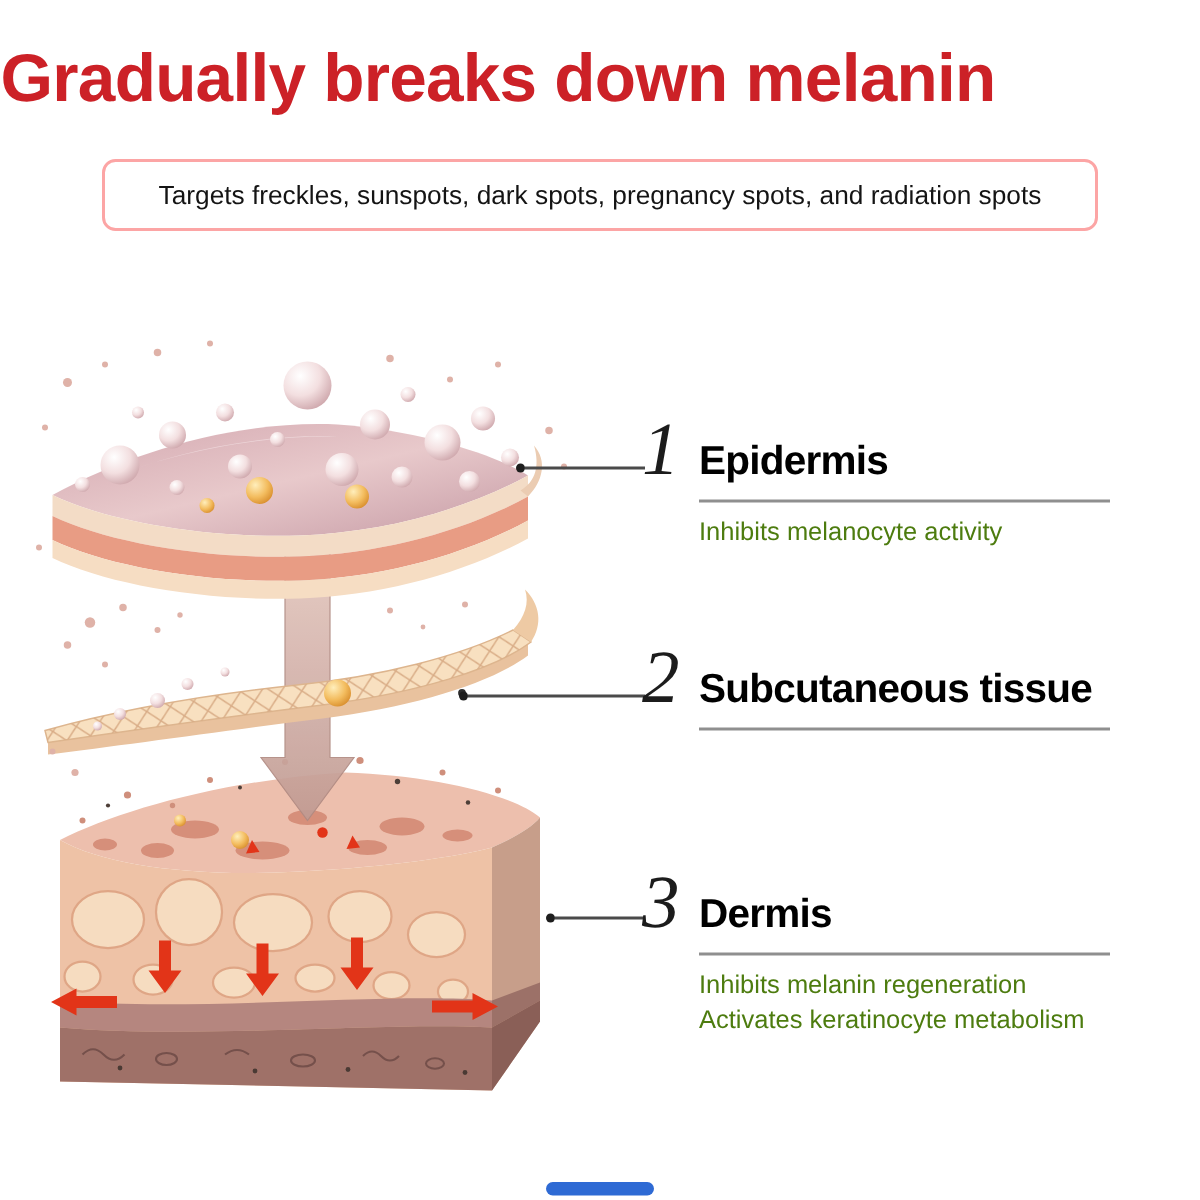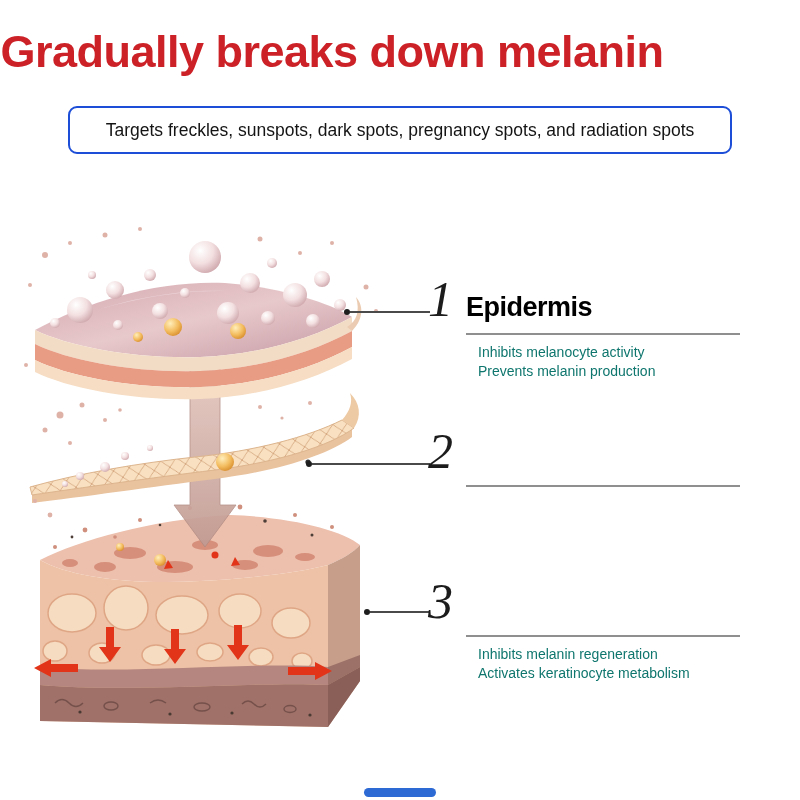--- a/index.html
+++ b/index.html
@@ -8,21 +8,21 @@
     background:#ffffff;
     font-family:"Liberation Sans", sans-serif;
   }
   .title{
     position:absolute;top:26px;left:0;width:664px;
     text-align:center;font-size:45px;font-weight:bold;
     color:#cc2127;letter-spacing:-0.5px;
   }
   .subtitle-box{
     position:absolute;left:68px;right:68px;top:106px;height:44px;
-    border:2px solid #1d4ed8;border-radius:9px;
+    border:2px solid #fca5a5;border-radius:9px;
     display:flex;align-items:center;justify-content:center;
     font-size:17.5px;color:#141414;
   }
   .illustration{position:absolute;left:10px;top:215px;width:408px;height:530px;}
   .connector{position:absolute;height:2px;background:#4a4a4a;}
   .connector .dot{
     position:absolute;left:-6px;top:-2px;width:6px;height:6px;
     border-radius:50%;background:#1e1e1e;
   }
   #connector-1{left:350px;top:311px;width:80px;}
@@ -35,21 +35,21 @@
   .anno-head{display:flex;align-items:baseline;gap:13px;}
   .anno-num{
     font-family:"Liberation Serif", serif;font-style:italic;
     font-size:50px;line-height:0.95;color:#1c1c1c;min-width:25px;
   }
   .anno-label{
     font-size:27px;font-weight:bold;color:#000;
     letter-spacing:-0.5px;white-space:nowrap;
   }
   .anno-divider{margin-left:38px;margin-top:9px;border-top:2px solid #8f8f8f;}
-  .anno-desc{margin-left:50px;margin-top:8px;font-size:14px;line-height:1.4;color:#0f766e;}
+  .anno-desc{margin-left:38px;margin-top:8px;font-size:17px;line-height:1.4;color:#4d7c0f;}
   .bottom-bar{
     position:absolute;left:50%;bottom:3px;transform:translateX(-50%);
     width:72px;height:9px;border-radius:5px;background:#2e6ad4;
   }
 </style>
 </head>
 <body>
 
 <div class="title">Gradually breaks down melanin</div>
 
@@ -245,34 +245,35 @@
   </div>
 
 <div class="anno" id="anno-1">
   <div class="anno-head">
     <span class="anno-num">1</span>
     <span class="anno-label">Epidermis</span>
   </div>
   <div class="anno-divider"></div>
   <div class="anno-desc">
     <div>Inhibits melanocyte activity</div>
-    <div>Prevents melanin production</div>
   </div>
 </div>
 
 <div class="anno" id="anno-2">
   <div class="anno-head">
     <span class="anno-num">2</span>
+    <span class="anno-label">Subcutaneous tissue</span>
   </div>
   <div class="anno-divider"></div>
 </div>
 
 <div class="anno" id="anno-3">
   <div class="anno-head">
     <span class="anno-num">3</span>
+    <span class="anno-label">Dermis</span>
   </div>
   <div class="anno-divider"></div>
   <div class="anno-desc">
     <div>Inhibits melanin regeneration</div>
     <div>Activates keratinocyte metabolism</div>
   </div>
 </div>
 
 <div class="bottom-bar"></div>
 

